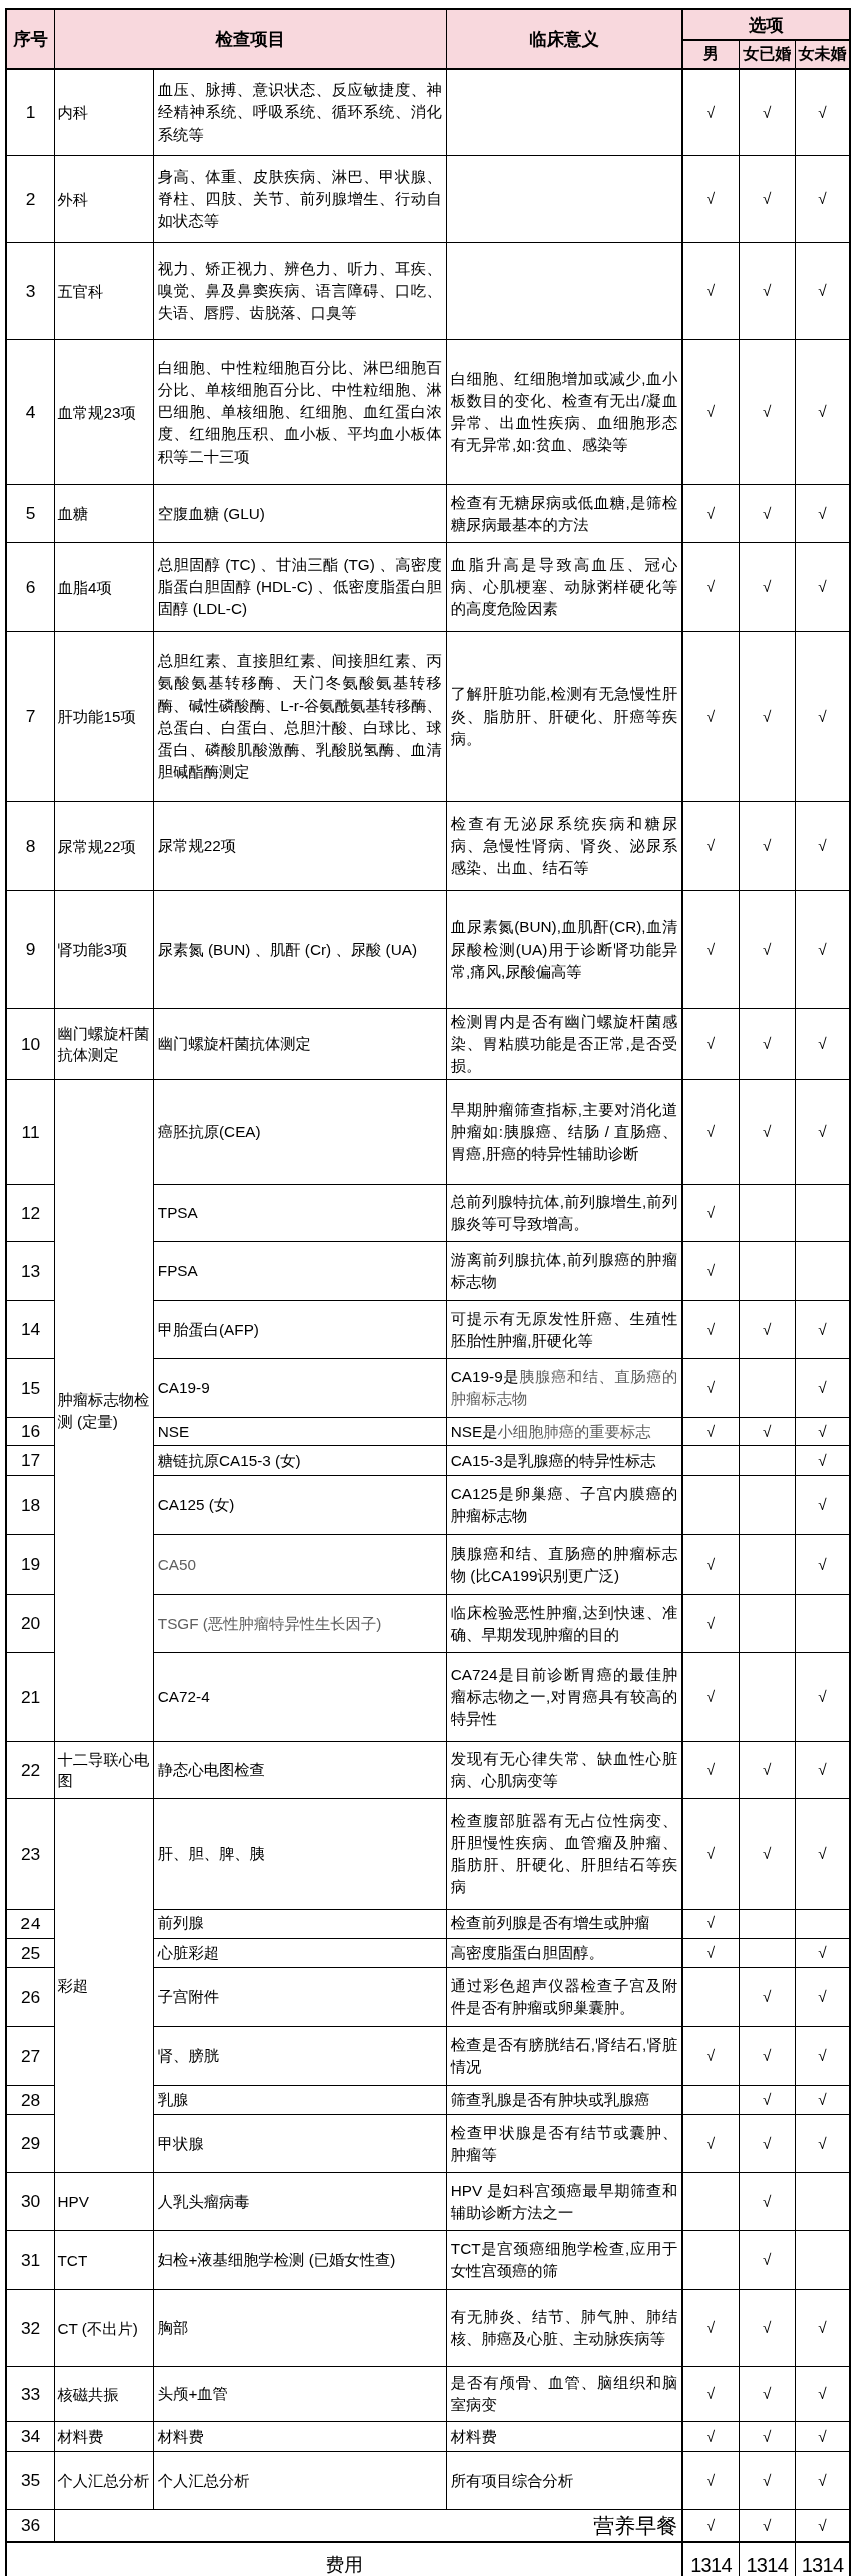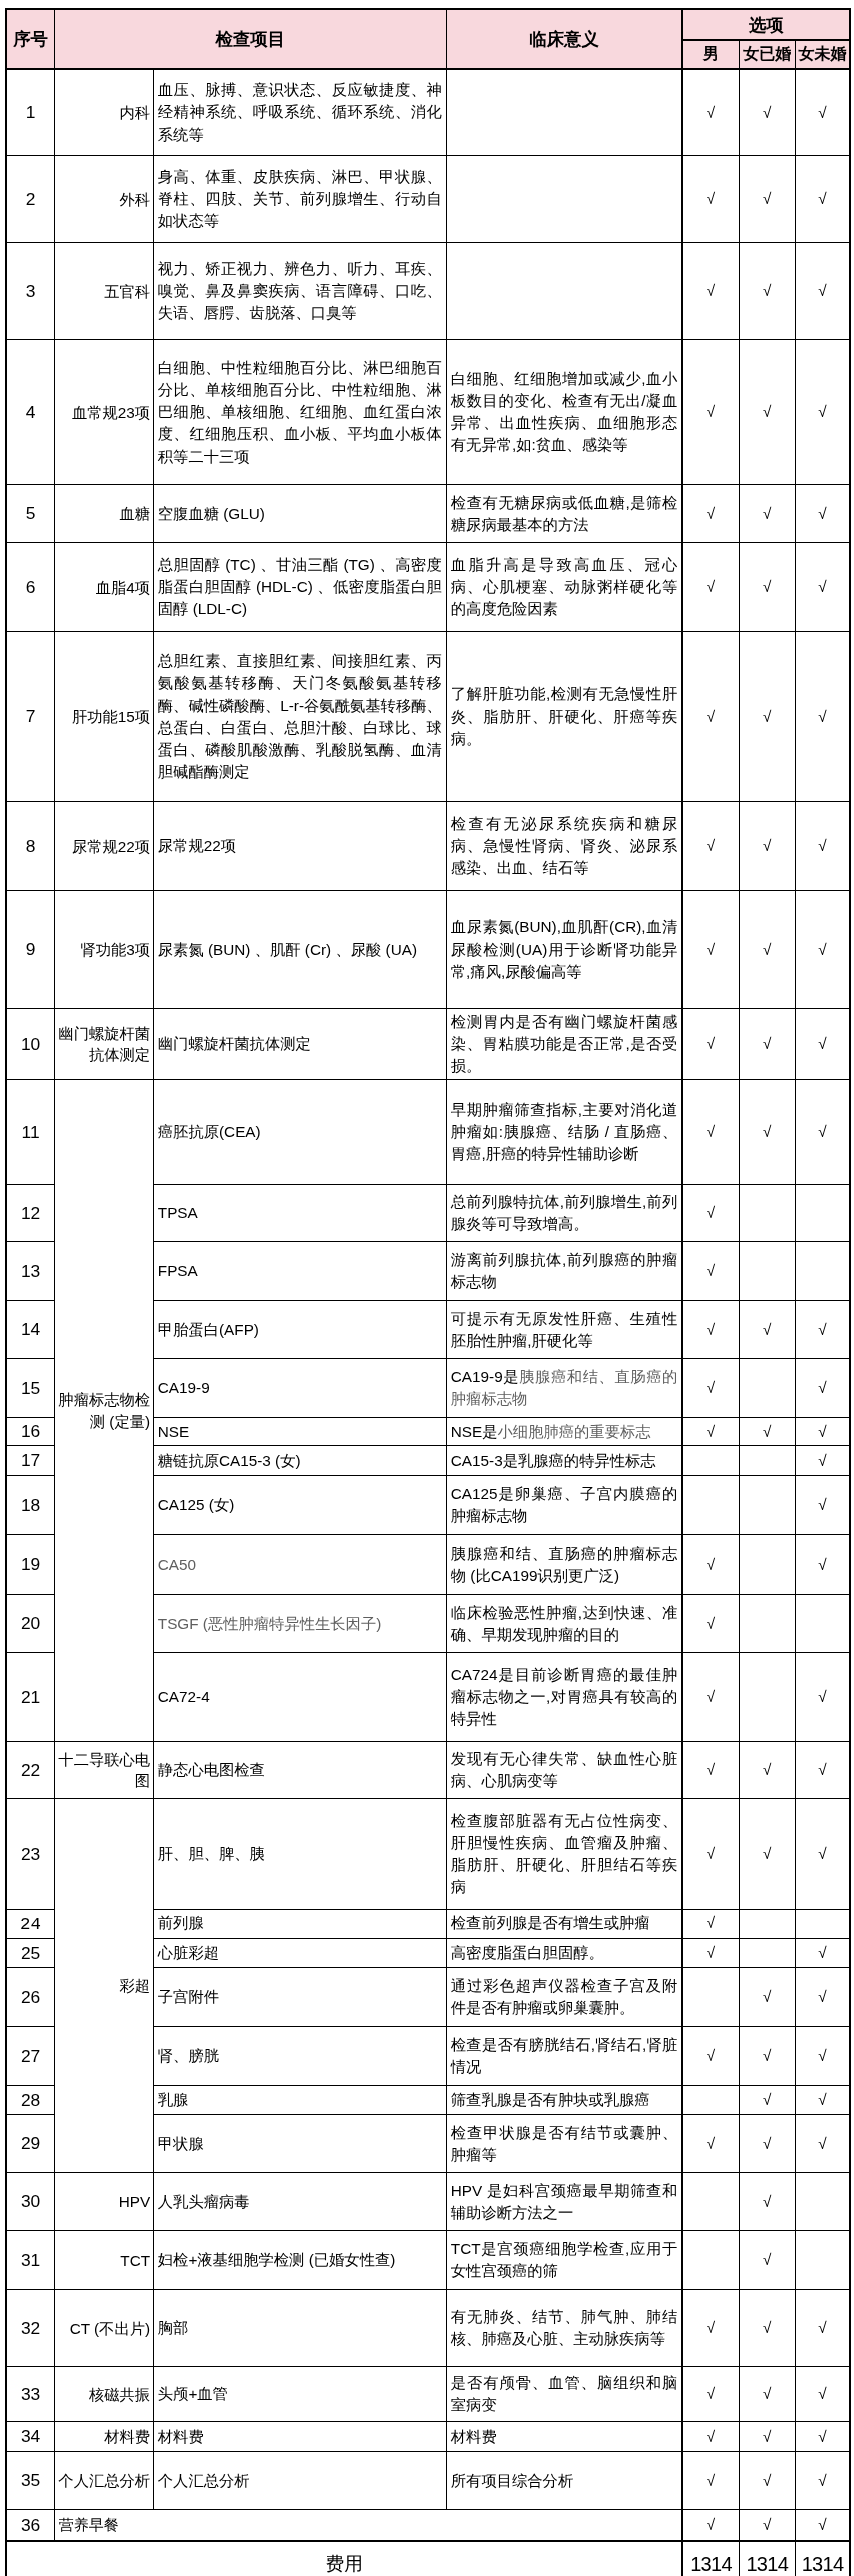--- a/index.html
+++ b/index.html
@@ -44,40 +44,40 @@
   thead tr.head2 th{font-size:16px;}
   thead tr.head1{height:24px;}
   thead tr.head2{height:25px;}
   thead th{border-bottom-width:2px;}
   .seq{
     text-align:center;
     font-size:17.4px;
     padding:1.3px 1.3px;
   }
   .cat{
-    text-align:right;
+    text-align:left;
     font-size:15.3px;
     line-height:1.4;
     padding:1.3px 2.7px;
     margin-left:30px;
   }
   .item,.clin{
     text-align:justify;
     font-size:15.3px;
     line-height:1.45;
   }
   .check{
     text-align:center;
     font-size:15.3px;
     padding:1.3px 0;
   }
   .male-col{border-left-width:2px;}
   .merged{
-    text-align:left;
-    font-size:15px;
+    text-align:right;
+    font-size:21px;
   }
   .muted{color:var(--muted);}
   tfoot td{border-top-width:2px;}
   .fee-label{
     text-align:center;
     font-size:18.7px;
     padding:4px 1.3px;
   }
   .fee-val{
     text-align:center;

